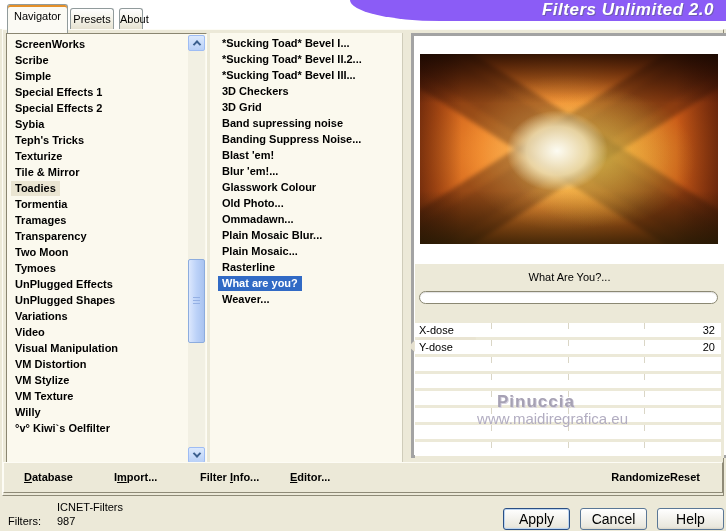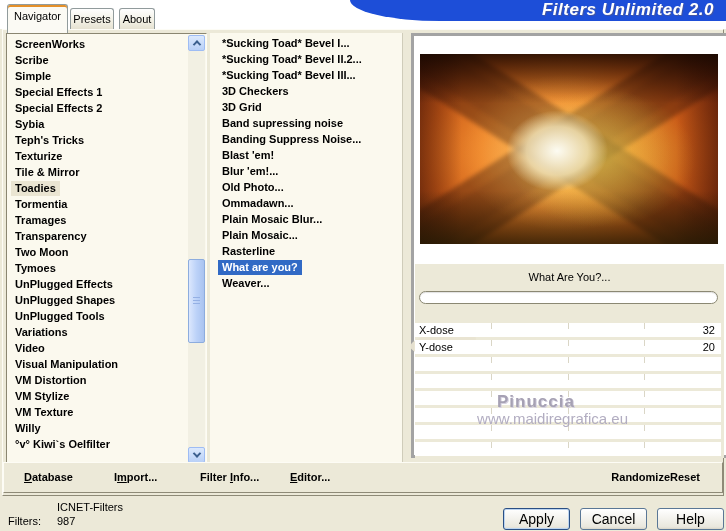--- a/index.html
+++ b/index.html
@@ -1,32 +1,32 @@
 <!DOCTYPE html>
 <html><head>
 <meta charset="utf-8">
 <style>
   * { margin:0; padding:0; box-sizing:border-box; }
   html,body { width:726px; height:531px; }
   body { font-family:"Liberation Sans", sans-serif; font-size:11px; color:#000; background:#ece9d8; position:relative; overflow:hidden; }
 
   
   .header-strip { position:absolute; left:0; top:0; width:726px; height:29px; background:#ffffff; }
-  .banner { position:absolute; left:350px; top:0; width:376px; height:21px; background:#1d4ed8;
+  .banner { position:absolute; left:350px; top:0; width:376px; height:21px; background:#8b5cf6;
             border-bottom-left-radius:90px 21px; text-align:right; padding-right:12px;
             color:#fff; font-style:italic; font-weight:bold; font-size:17px; line-height:20px; letter-spacing:.5px;
             text-shadow:1px 1px 0 rgba(90,90,130,.6); }
   .tab { position:absolute; border:1px solid #919b9c; border-bottom:none; border-radius:3px 3px 0 0;
          background:linear-gradient(#fefefe,#f2f0e4 60%,#e6e2d2); text-align:center; }
   .tab-inactive { top:8px; height:21px; line-height:20px; }
   .tab-active { top:4px; height:29px; line-height:23px; background:#fbfaf4; z-index:5;
                 box-shadow:inset 0 2px 0 #e5902a; }
   .tab-navigator { left:7px; width:61px; }
   .tab-presets { left:70px; width:44px; }
-  .tab-about { left:119px; width:36px; }
+  .tab-about { left:119px; width:24px; }
 
   
   .content { position:absolute; left:2px; top:29px; width:722px; height:467px; background:#ece9d8;
              border:1px solid; border-color:#fdfcf5 #8e8a77 #8e8a77 #fdfcf5; }
 
   .listbox { position:absolute; background:#fbf9ee; overflow:hidden; }
   .cat-list { left:3px; top:3px; width:201px; height:432px; border:1px solid; border-color:#8a8671 #fdfcf5 #fdfcf5 #8a8671; padding-top:2px; }
   .mid-list { left:207px; top:3px; width:193px; height:432px; border-right:1px solid #cfccba; padding-top:2px; }
 
   .cat-item, .mid-item { height:16px; line-height:16px; white-space:nowrap; cursor:default;font-weight:bold; }
@@ -164,21 +164,20 @@
       <div class="cat-item"><span class="cat-label">Transparency</span></div>
 
       <div class="cat-item"><span class="cat-label">Two Moon</span></div>
 
       <div class="cat-item"><span class="cat-label">Tymoes</span></div>
 
       <div class="cat-item"><span class="cat-label">UnPlugged Effects</span></div>
 
       <div class="cat-item"><span class="cat-label">UnPlugged Shapes</span></div>
 
-      <div class="cat-item"><span class="cat-label">UnPlugged Tools</span></div>
 
       <div class="cat-item"><span class="cat-label">Variations</span></div>
 
       <div class="cat-item"><span class="cat-label">Video</span></div>
 
       <div class="cat-item"><span class="cat-label">Visual Manipulation</span></div>
 
       <div class="cat-item"><span class="cat-label">VM Distortion</span></div>
 
       <div class="cat-item"><span class="cat-label">VM Stylize</span></div>
@@ -203,20 +202,21 @@
       <div class="mid-item"><span class="mid-label">3D Grid</span></div>
 
       <div class="mid-item"><span class="mid-label">Band supressing noise</span></div>
 
       <div class="mid-item"><span class="mid-label">Banding Suppress Noise...</span></div>
 
       <div class="mid-item"><span class="mid-label">Blast 'em!</span></div>
 
       <div class="mid-item"><span class="mid-label">Blur 'em!...</span></div>
 
+      <div class="mid-item"><span class="mid-label">Glasswork Colour</span></div>
 
       <div class="mid-item"><span class="mid-label">Old Photo...</span></div>
 
       <div class="mid-item"><span class="mid-label">Ommadawn...</span></div>
 
       <div class="mid-item"><span class="mid-label">Plain Mosaic Blur...</span></div>
 
       <div class="mid-item"><span class="mid-label">Plain Mosaic...</span></div>
 
       <div class="mid-item"><span class="mid-label">Rasterline</span></div>

